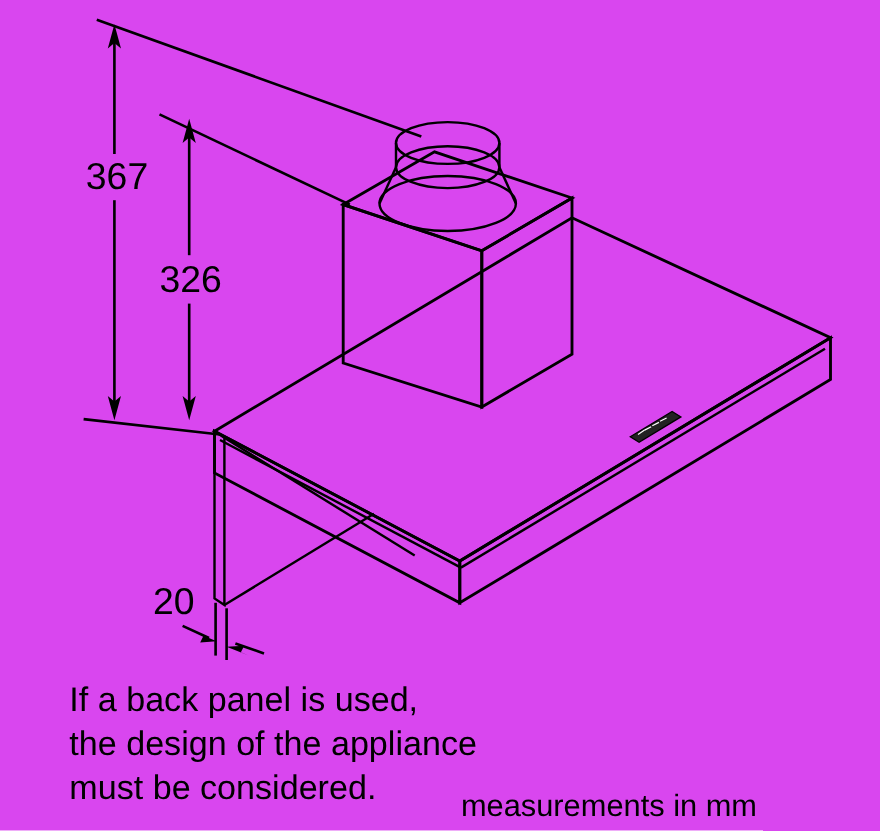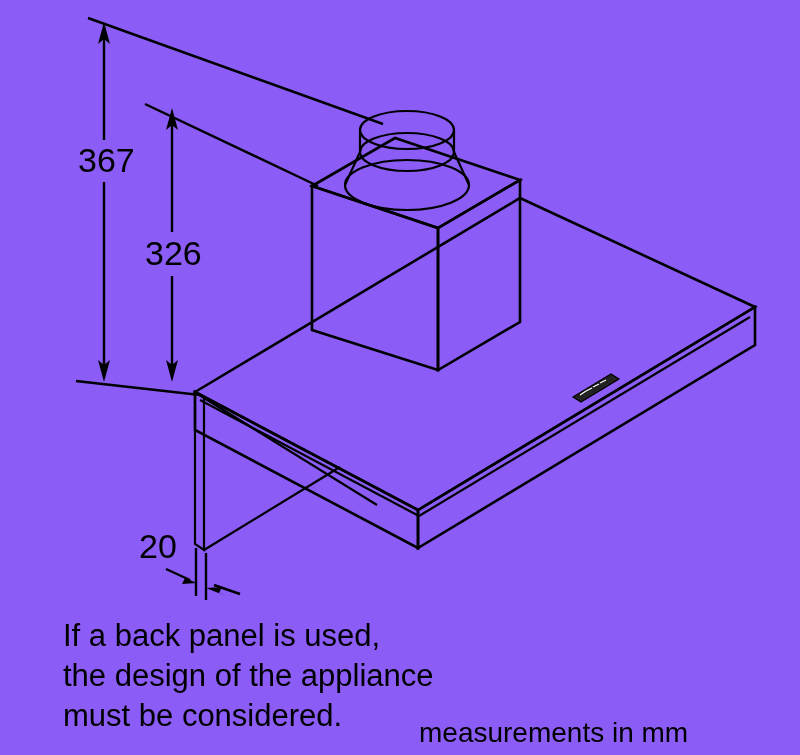--- a/index.html
+++ b/index.html
@@ -12,21 +12,21 @@
     width: 800px;
     height: 755px;
     font-family: "Liberation Sans", sans-serif;
     color: #000000;
     overflow: hidden;
   }
   #diagram-root {
     position: relative;
     width: 800px;
     height: 755px;
-    background: #8b5cf6;
+    background: #d946ef;
   }
   svg#technical-drawing {
     display: block;
     width: 800px;
     height: 755px;
   }
   .outline {
     fill: none;
     stroke: #000000;
     stroke-width: 2.6;

